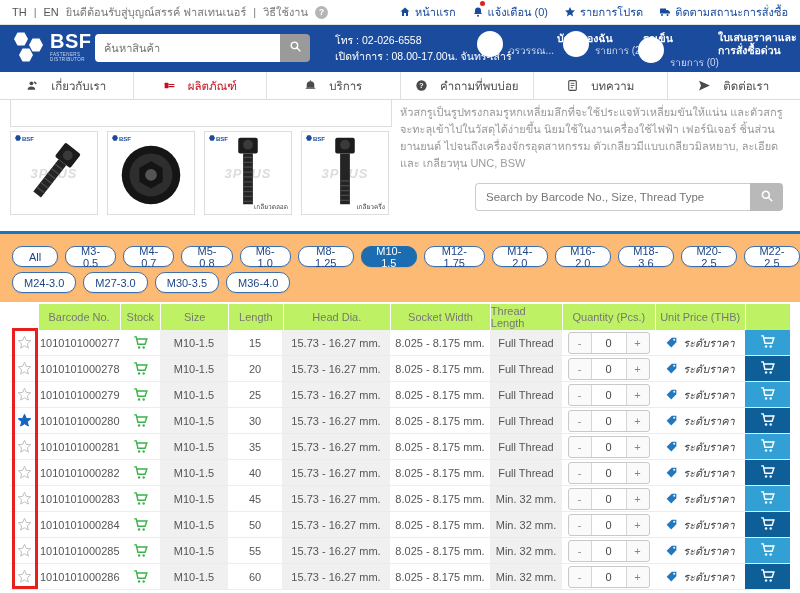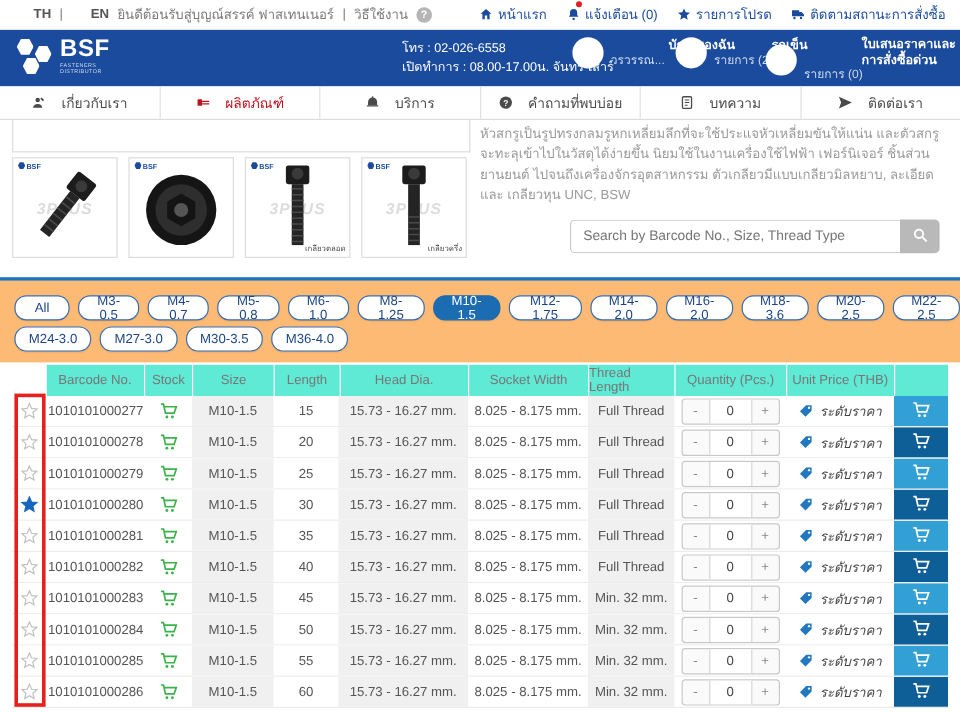--- a/index.html
+++ b/index.html
@@ -5,21 +5,21 @@
   * { margin:0; padding:0; box-sizing:border-box; }
   html,body { width:800px; height:593px; overflow:hidden; background:#fff;
     font-family:"Liberation Sans","DejaVu Sans",sans-serif; }
   #page { position:relative; width:800px; height:593px; background:#fff; }
 
   
   .topbar { position:absolute; left:0; top:0; width:800px; height:25px; background:#fff;
     border-bottom:1px solid #e3e3e3; display:flex; align-items:center; justify-content:space-between;
     padding:0 12px; font-size:11px; color:#7a7a7a; }
   .topbar-left { display:flex; align-items:center; gap:7px; }
-  .topbar-left .lang { color:#555; font-weight:bold;margin-left:16px; }
+  .topbar-left .lang { color:#555; font-weight:normal; }
   .topbar-right { display:flex; align-items:center; gap:16px; }
   .tb-link { display:flex; align-items:center; gap:4px; color:#1a4b9d; cursor:pointer; position:relative; font-size:11px; }
   .tb-link .icon svg { width:12px; height:12px; display:block; }
   .red-dot { position:absolute; left:8px; top:-2px; width:5px; height:5px; border-radius:50%; background:#e02020; }
   .qmark { display:inline-flex; width:13px; height:13px; border-radius:50%; background:#b5b5b5; color:#fff;
     align-items:center; justify-content:center; font-size:9px; font-weight:bold; }
 
   
   .header { position:absolute; left:0; top:25px; width:800px; height:47px; background:#1a4b9d; color:#fff; }
   .logo { position:absolute; left:12px; top:3px; width:80px; height:41px; }
@@ -76,21 +76,21 @@
   .frow { position:absolute; left:12px; display:flex; gap:7px; }
   .frow1 { top:12px; } .frow2 { top:38px; }
   .fbtn { height:21px; padding:0 11px; min-width:46px; background:#fff; border:1px solid #3a6fb0; border-radius:10px;
     color:#1c4587; font-size:11px; display:flex; align-items:center; justify-content:center; cursor:pointer;
     box-shadow:0 1px 1px rgba(0,0,0,.08); }
   .fbtn.sel { background:#1b6cb0; color:#fff; border-color:#1b6cb0; }
 
   
   .table { position:absolute; left:10px; top:304px; width:780px; }
   .thead { display:flex; height:26px; }
-  .thead .hc { background:#5eead4; color:#777; font-size:11px; display:flex; align-items:center; justify-content:center;
+  .thead .hc { background:#bef264; color:#777; font-size:11px; display:flex; align-items:center; justify-content:center;
     margin-right:1px; }
   .thead .hc:last-child { margin-right:0; }
   .thead .hc.c-star { background:#fff; }
   .trow { display:flex; height:26px; border-bottom:1px solid #ececec; background:#fff; }
   .cell { display:flex; align-items:center; justify-content:center; font-size:11px; color:#555; overflow:hidden; }
   .band { background:#f0f0f0; }
   .c-star { width:28px; } .c-barcode { width:82px; } .c-stock { width:40px; } .c-size { width:68px; }
   .c-length { width:54px; } .c-head { width:108px; } .c-socket { width:100px; } .c-thread { width:72px; }
   .c-qty { width:93px; } .c-price { width:90px; } .c-cart { width:45px; }
   .cell.c-barcode { justify-content:flex-start; padding-left:2px; }
@@ -173,20 +173,29 @@
       </div>
   </div>
 
   <div class="header">
     <div class="logo">
       <span class="hex" style="left:2px;top:4px;width:14px;height:14px"></span>
       <span class="hex" style="left:17px;top:10px;width:14px;height:14px"></span>
       <span class="hex" style="left:7px;top:20px;width:14px;height:14px"></span>
       <span class="logo-text">BSF</span>
       <span class="logo-sub">FASTENERS DISTRIBUTOR</span>
+    </div>
+    <div class="hsearch">
+      <input type="text" placeholder="ค้นหาสินค้า" style="">
+      <button class="sbtn">
+          <span class="icon"><svg viewBox="0 0 24 24" fill="none" stroke="currentColor" stroke-width="2.6">
+              <circle cx="10" cy="10" r="6"></circle>
+              <path d="M14.5 14.5L21 21"></path>
+            </svg></span>
+        </button>
     </div>
     <div class="hinfo">
       <div>โทร : 02-026-6558</div>
       <div>เปิดทำการ : 08.00-17.00น. จันทร์-เสาร์</div>
     </div>
     <div class="hmenu" style="left:477px">
       <span class="hcircle">
           <span class="icon"></span>
         </span>
       <span>

